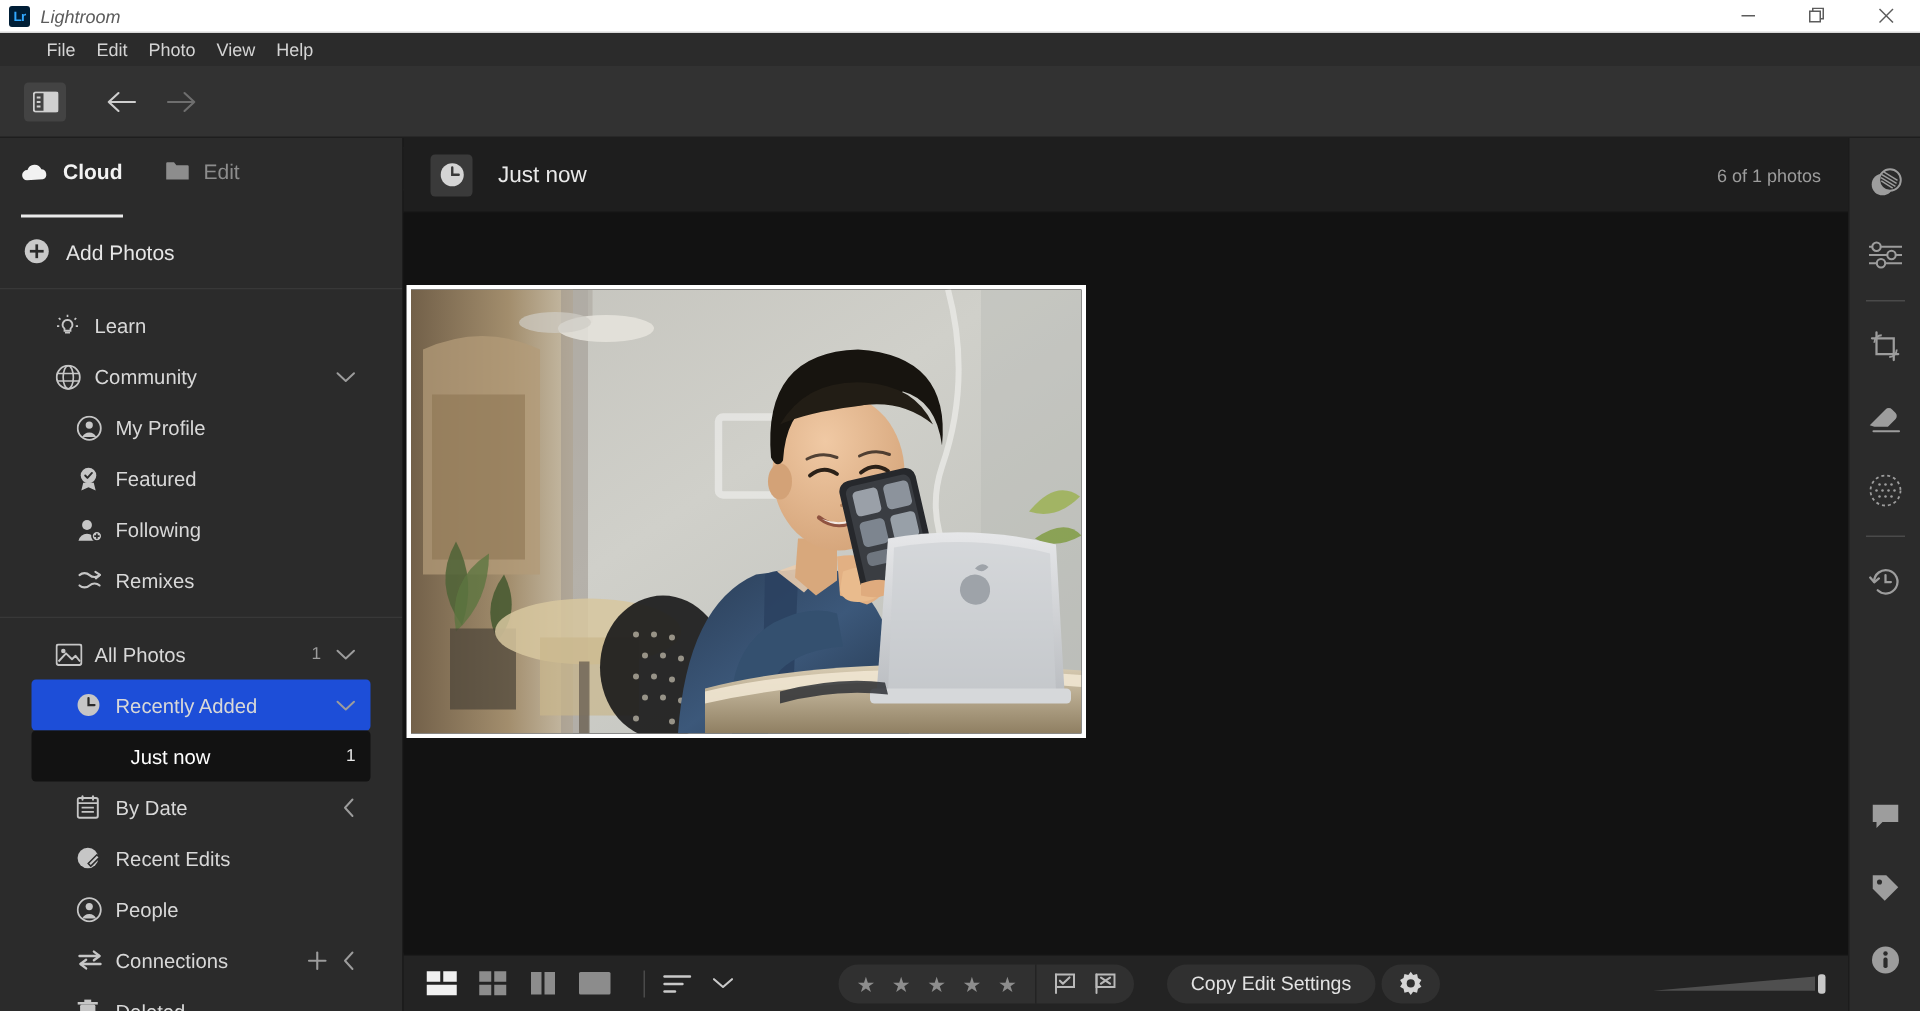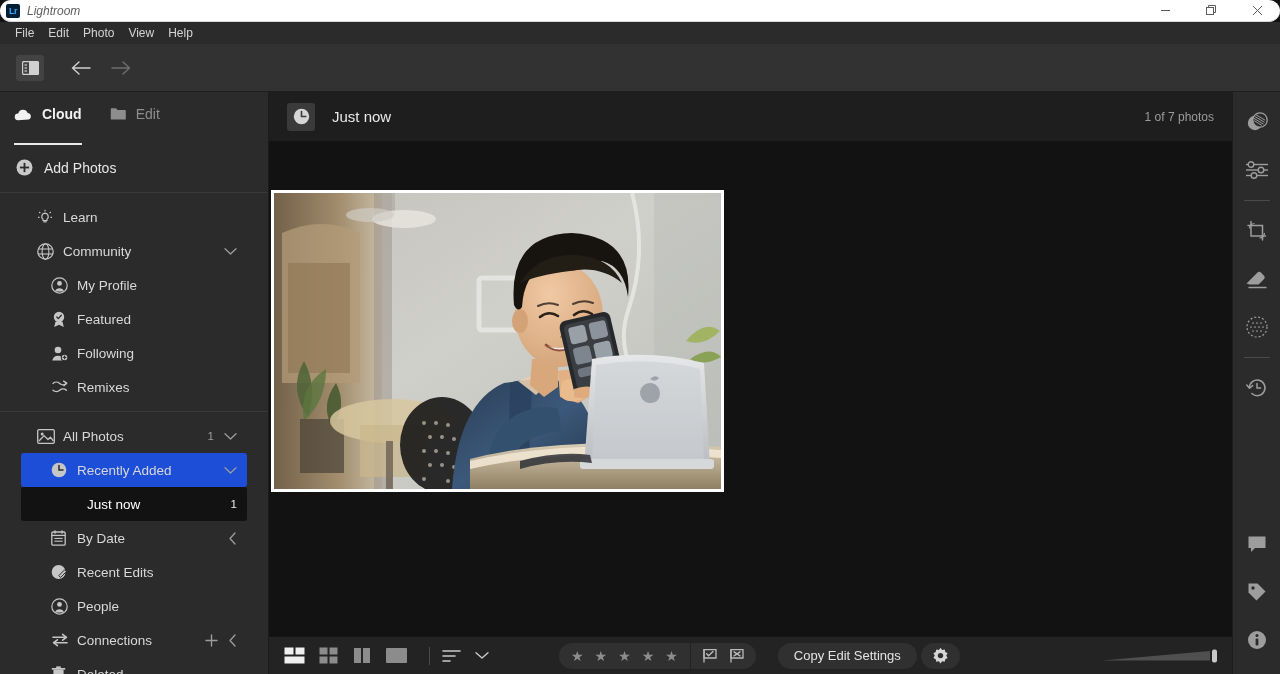--- a/index.html
+++ b/index.html
@@ -11,42 +11,41 @@
     -webkit-font-smoothing: antialiased;
   }
   .app { position: relative; width: 1280px; height: 674px; }
 
   
   .titlebar {
     position: absolute; top: 0; left: 0; width: 1280px; height: 22px;
     background: #ffffff;
     display: flex; align-items: center;
     border-bottom: 1px solid #d8d8d8;
-    border-radius: 11px;
   }
   .lr-logo {
     width: 14px; height: 14px; margin-left: 6px; margin-right: 7px;
     background: #001e36; border-radius: 2px;
     color: #31a8ff; font-size: 9px; font-weight: bold;
     display: flex; align-items: center; justify-content: center;
     letter-spacing: -0.5px;
   }
   .app-title { font-size: 12px; color: #5c5c5c; font-style: italic; }
   .wincontrols { margin-left: auto; display: flex; height: 22px; }
   .wincontrols div {
     width: 46px; height: 22px; display: flex; align-items: center; justify-content: center;
     color: #5c5c5c;
   }
   .wincontrols svg { display: block; }
 
   
   .menubar {
     position: absolute; top: 22px; left: 0; width: 1280px; height: 22px;
     background: #2b2b2b;
-    display: flex; align-items: center; padding-left: 8px;
+    display: flex; align-items: center; padding-left: 24px;
   }
   .menubar span {
     font-size: 12px; color: #d4d4d4; padding: 2px 7px; border-radius: 2px;
   }
 
   
   .toolbar {
     position: absolute; top: 44px; left: 0; width: 1280px; height: 48px;
     background: #323232;
     display: flex; align-items: center;
@@ -562,21 +561,21 @@
   <div class="content">
 
     <div class="content-header">
       <div class="ch-icon">
         <svg width="17" height="17" viewBox="0 0 17 17">
             <circle cx="8.5" cy="8.5" r="7.7" fill="currentColor"></circle>
             <path d="M8.5 3.6 V8.5 H12.8" fill="none" stroke="#3a3a3a" stroke-width="1.6" stroke-linecap="round"></path>
           </svg>
       </div>
       <div class="ch-title">Just now</div>
-      <div class="ch-count">1 of 7 photos</div>
+      <div class="ch-count">6 of 1 photos</div>
     </div>
 
     <div class="grid-area">
       <div class="thumb">
         <div class="thumb-inner">
           <svg class="scene" viewBox="0 0 447 296" preserveAspectRatio="xMidYMid slice">
             <defs>
               <linearGradient id="bgWall" x1="0" y1="0" x2="1" y2="1">
                 <stop offset="0%" stop-color="#c3c2bb"></stop>
                 <stop offset="45%" stop-color="#d0d0ca"></stop>

